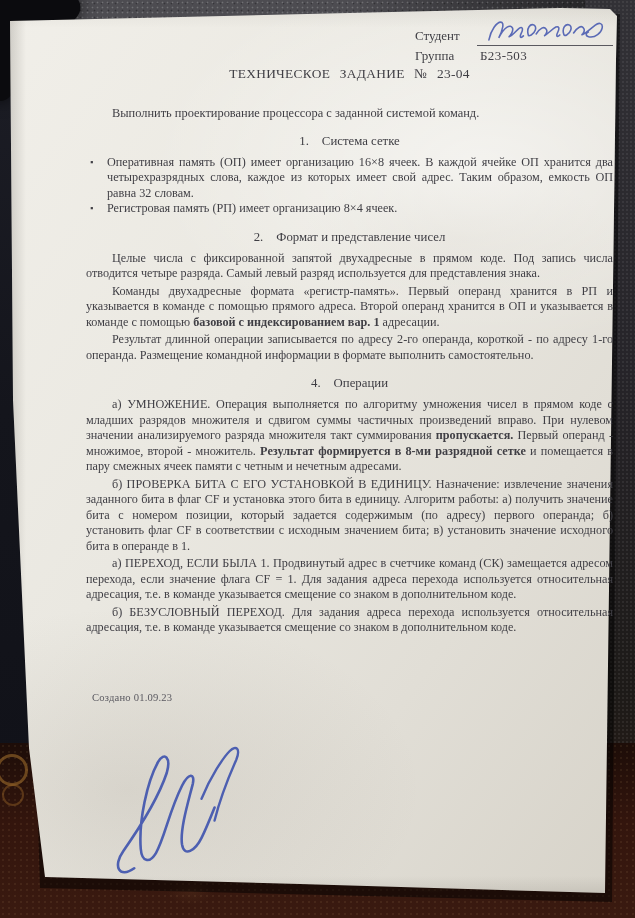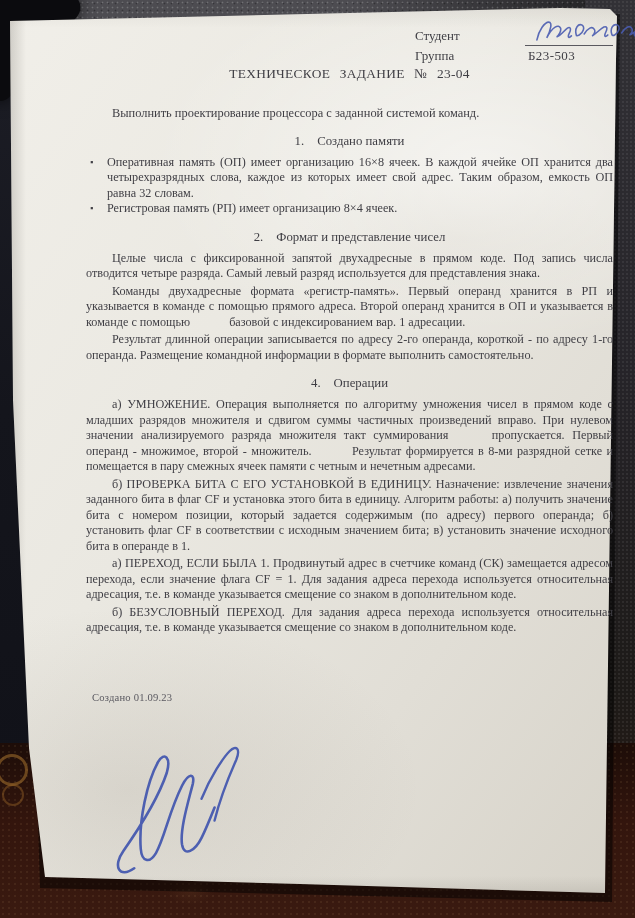--- a/index.html
+++ b/index.html
@@ -55,36 +55,36 @@
       linear-gradient(90deg, rgba(70,65,58,.30) 0, rgba(70,65,58,0) 26px),
       linear-gradient(270deg, rgba(70,65,58,.16) 0, transparent 16px),
       linear-gradient(0deg, rgba(60,55,48,.26) 0, transparent 42px),
       linear-gradient(180deg, rgba(120,115,105,.14) 0, transparent 28px);}
 
   
   .content{position:absolute;z-index:3;left:0;top:0;width:635px;color:#3f3e44;}
   .page{padding:26px 22px 0 86px;}
 
   .who{width:198px;margin-left:auto;font-size:13px;line-height:1.5;}
-  .who-row{display:flex;align-items:center;gap:48px;}
+  .who-row{display:flex;align-items:center;}
   .who-label{width:62px;flex:none;}
   .sig-cell{flex:1;border-bottom:1.3px solid #5a595f;position:relative;height:19px;}
   .sig-top{position:absolute;left:6px;bottom:-3px;width:128px;height:34px;}
   .group-val{margin-left:3px;letter-spacing:.4px;}
 
   .title{text-align:center;font-size:13.4px;word-spacing:6px;letter-spacing:.3px;}
   .subtitle{margin-top:24px;font-size:12.4px;text-indent:26px;}
 
   .heading{text-align:center;font-size:12.8px;margin:13px 0 6px;}
   .heading .num{margin-right:13px;}
 
   .para{font-size:12.2px;line-height:15.5px;text-align:justify;text-indent:26px;margin:0;}
   .para + .para{margin-top:2px;}
   .gap{margin-top:13px;}
-  .b{font-weight:normal;margin-left:36px;}
+  .b{font-weight:bold;}
 
   .bullets{list-style:none;margin:2px 0 0;padding:0;font-size:12.2px;line-height:15.5px;}
   .bullets li{position:relative;padding-left:21px;text-align:justify;}
   .bullets li::before{content:"▪";position:absolute;left:4px;top:0;font-size:9px;color:#3f3e44;}
 
   .footer{margin-top:56px;margin-left:6px;font-size:10.6px;color:#5a5960;letter-spacing:.2px;}
 
   .sig-bottom{position:absolute;z-index:4;left:106px;top:738px;width:152px;height:152px;opacity:.9;}
 </style>
 </head>
@@ -120,21 +120,21 @@
         <div class="who-row">
           <span class="who-label">Группа</span>
           <span class="group-val">Б23-503</span>
         </div>
       </div>
 
       <div class="title">ТЕХНИЧЕСКОЕ ЗАДАНИЕ № 23-04</div>
       <div class="subtitle">Выполнить проектирование процессора с заданной системой команд.</div>
 
       <div class="heading">
-        <span class="num">1.</span><span>Создано памяти</span>
+        <span class="num">1.</span><span>Система сетке</span>
       </div>
       <ul class="bullets">
         <li>Оперативная память (ОП) имеет организацию 16×8 ячеек. В каждой ячейке ОП хранится два четырехразрядных слова, каждое из которых имеет свой адрес. Таким образом, емкость ОП равна 32 словам.</li>
         <li>Регистровая память (РП) имеет организацию 8×4 ячеек.</li>
       </ul>
 
       <div class="heading">
         <span class="num">2.</span><span>Формат и представление чисел</span>
       </div>
       <p class="para">Целые числа с фиксированной запятой двухадресные в прямом коде. Под запись числа отводится четыре разряда. Самый левый разряд используется для представления знака.</p>

